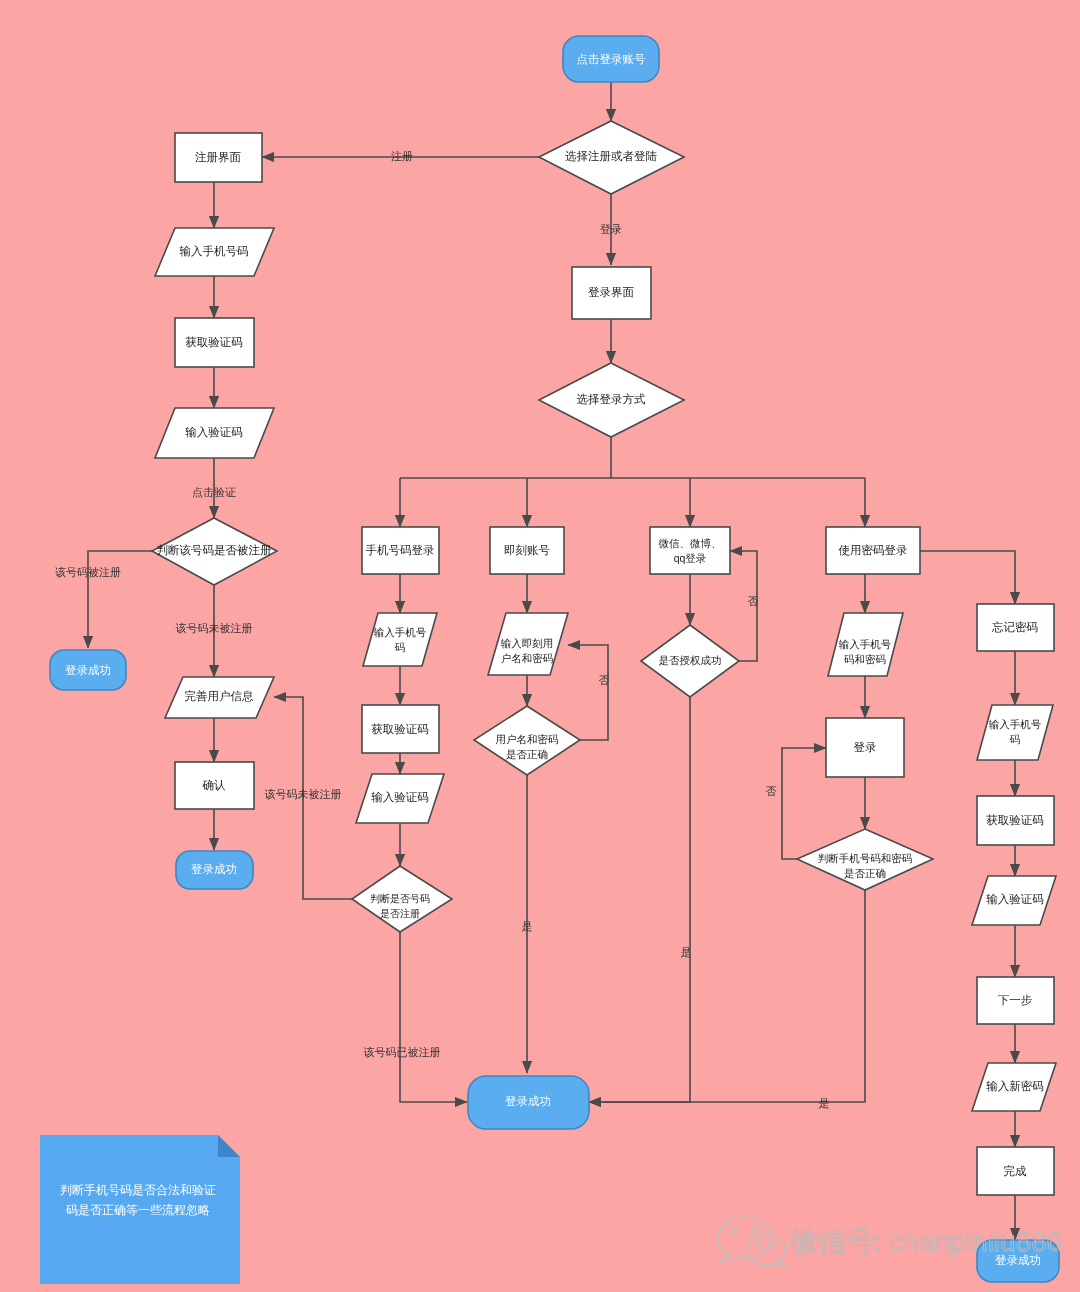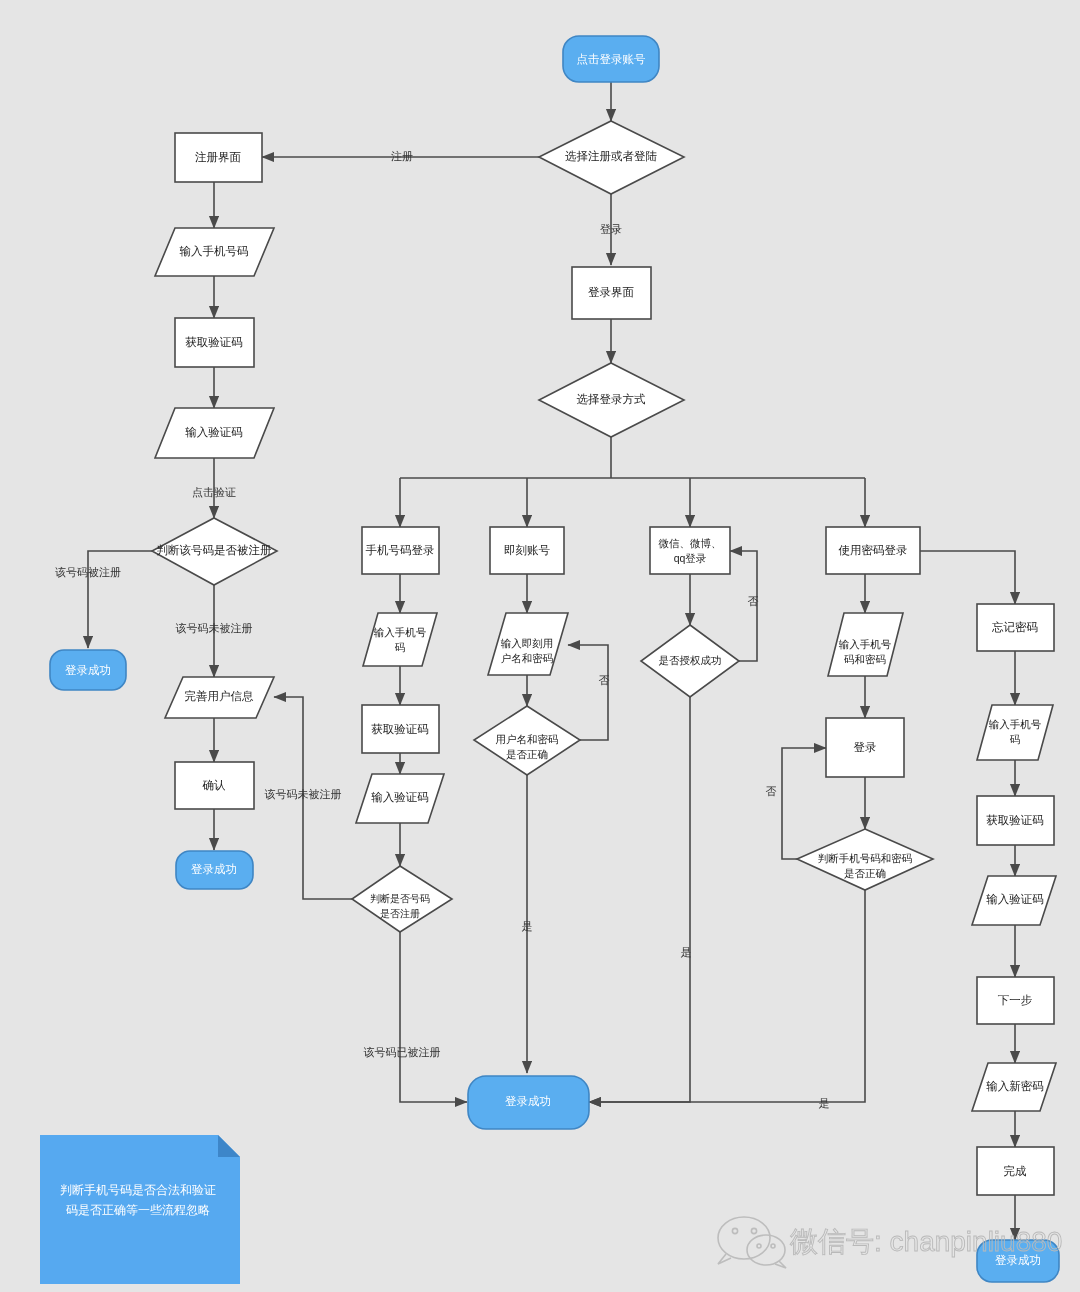--- a/index.html
+++ b/index.html
@@ -4,21 +4,21 @@
 <style>
   html, body {
     margin: 0;
     padding: 0;
     background: #ffffff;
   }
   #canvas {
     position: relative;
     width: 1080px;
     height: 1292px;
-    background: #e5e5e5;
+    background: #fca5a5;
     font-family: "Liberation Sans", "DejaVu Sans", sans-serif;
     overflow: hidden;
   }
   svg#flow {
     position: absolute;
     top: 0;
     left: 0;
     width: 1080px;
     height: 1292px;
   }

